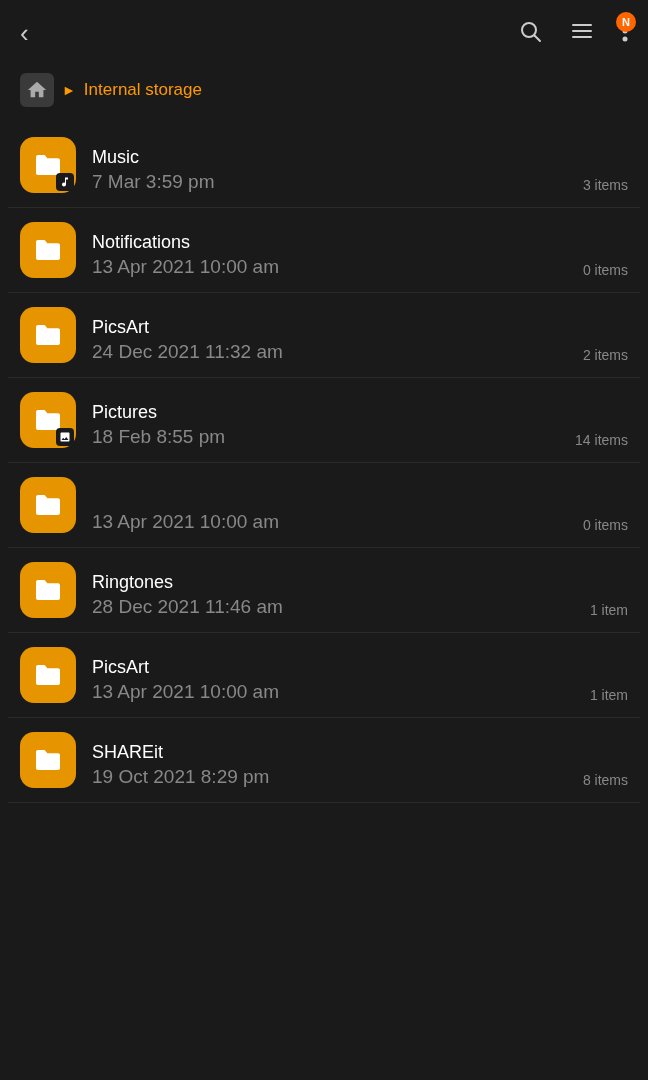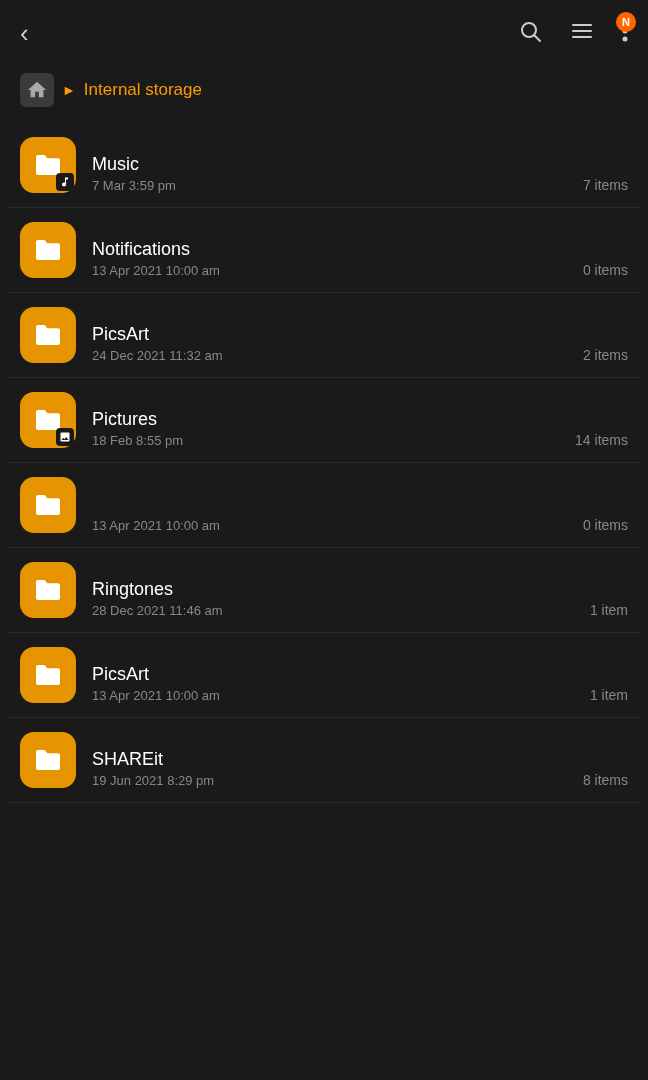--- a/index.html
+++ b/index.html
@@ -154,21 +154,21 @@
     }
 
     .folder-name {
       font-size: 18px;
       font-weight: 500;
       color: #ffffff;
       margin-bottom: 3px;
     }
 
     .folder-date {
-      font-size: 13px;
+      font-size: 19px;
       color: #888888;
     }
 
     .folder-count {
       font-size: 14px;
       color: #888888;
       flex-shrink: 0;
       margin-left: 12px;
     }
   </style>
@@ -228,21 +228,21 @@
     <div class="folder-badge">
           <svg width="12" height="12" viewBox="0 0 24 24" fill="white">
             <path d="M12 3v10.55c-.59-.34-1.27-.55-2-.55-2.21 0-4 1.79-4 4s1.79 4 4 4 4-1.79 4-4V7h4V3h-6z"></path>
           </svg>
         </div>
       </div>
       <div class="folder-info">
         <div class="folder-name">Music</div>
         <div class="folder-date">7 Mar 3:59 pm</div>
       </div>
-      <div class="folder-count">7 items</div>
+      <div class="folder-count">3 items</div>
     </div>
     <div class="folder-item">
       <div class="folder-icon-wrap">
       <svg class="folder-svg" viewBox="0 0 48 48" fill="white" xmlns="http://www.w3.org/2000/svg">
         <path d="M6 12C6 10.3 7.3 9 9 9H19L23 14H39C40.7 14 42 15.3 42 17V36C42 37.7 40.7 39 39 39H9C7.3 39 6 37.7 6 36V12Z"></path>
       </svg>
     </div>
       <div class="folder-info">
         <div class="folder-name">Notifications</div>
         <div class="folder-date">13 Apr 2021 10:00 am</div>
@@ -314,17 +314,17 @@
       <div class="folder-count">1 item</div>
     </div>
     <div class="folder-item">
       <div class="folder-icon-wrap">
       <svg class="folder-svg" viewBox="0 0 48 48" fill="white" xmlns="http://www.w3.org/2000/svg">
         <path d="M6 12C6 10.3 7.3 9 9 9H19L23 14H39C40.7 14 42 15.3 42 17V36C42 37.7 40.7 39 39 39H9C7.3 39 6 37.7 6 36V12Z"></path>
       </svg>
     </div>
       <div class="folder-info">
         <div class="folder-name">SHAREit</div>
-        <div class="folder-date">19 Jun 2021 8:29 pm</div>
+        <div class="folder-date">19 Oct 2021 8:29 pm</div>
       </div>
       <div class="folder-count">8 items</div>
     </div>
   </div>
 
 </body></html>

